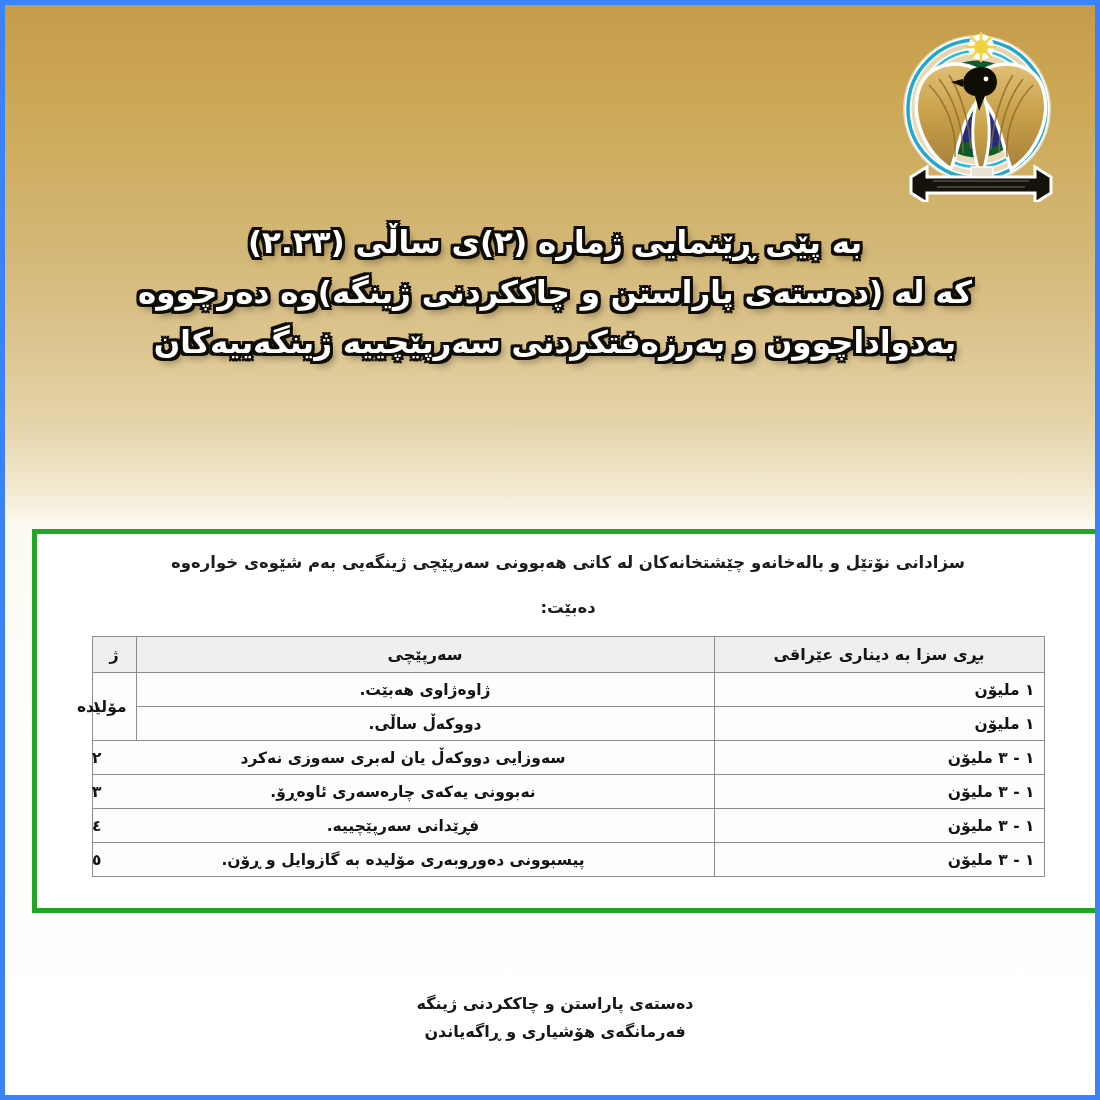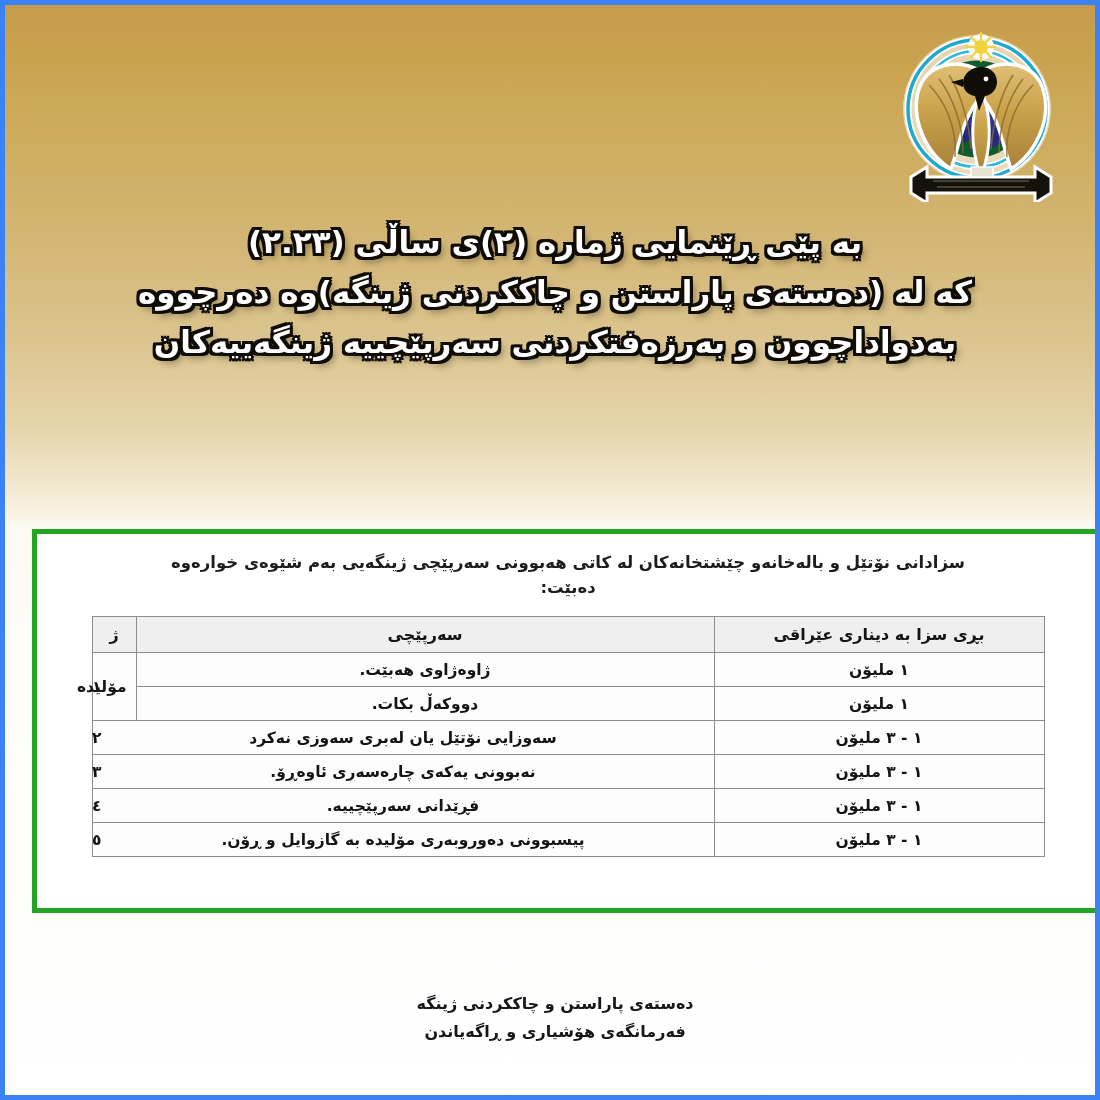--- a/index.html
+++ b/index.html
@@ -114,21 +114,21 @@
     line-height: 1.6;
     text-align: center;
     padding: 4px 6px 0 6px;
   }
   .intro-l2 {
     direction: rtl;
     font-size: 16.5px;
     font-weight: bold;
     color: #1d1d1d;
     text-align: center;
-    margin-top: 2px;
+    margin-top: 22px;
   }
 
   
   table.pen {
     direction: rtl;
     width: 952px;
     margin: 19px auto 0 auto;
     border-collapse: collapse;
     table-layout: fixed;
     font-size: 15.5px;
@@ -149,21 +149,21 @@
     font-size: 16px;
   }
   .col-num  { width: 44px;  text-align: center; }
   .col-viol { width: 578px; }
   .col-fine { width: 330px; text-align: center; }
 
   td.num  { text-align: center; background: #f3f3f3; }
   td.cat  { text-align: center; background: #fdfdfd; }
   td.sub  { text-align: center;   background: #fdfdfd; padding-left: 12px; }
   td.viol { text-align: center; background: #fdfdfd; }
-  td.fine { text-align: center;   background: #fdfdfd; padding-left: 14px; }
+  td.fine { text-align: right;   background: #fdfdfd; padding-left: 14px; }
 
   
   .footer {
     position: absolute;
     top: 985px;
     left: 0;
     width: 1100px;
     text-align: center;
     direction: rtl;
   }
@@ -294,26 +294,26 @@
       <tbody>
 
         <tr>
           <td class="fine">١ ملیۆن</td>
           <td class="sub" style="width:300px;border-left:1px solid #8d8d8d;">ژاوەژاوی هەبێت.</td>
           <td class="cat" rowspan="2" style="width:278px;">مۆلیدە</td>
           <td class="num" rowspan="2">١</td>
         </tr>
         <tr>
           <td class="fine">١ ملیۆن</td>
-          <td class="sub">دووکەڵ بکات.</td>
+          <td class="sub">دووکەڵ ساڵی.</td>
         </tr>
 
         <tr>
           <td class="fine">١ - ٣ ملیۆن</td>
-          <td class="viol" colspan="2">سەوزایی نۆتێل یان لەبری سەوزی نەکرد</td>
+          <td class="viol" colspan="2">سەوزایی دووکەڵ یان لەبری سەوزی نەکرد</td>
           <td class="num">٢</td>
         </tr>
 
         <tr>
           <td class="fine">١ - ٣ ملیۆن</td>
           <td class="viol" colspan="2">نەبوونی یەکەی چارەسەری ئاوەڕۆ.</td>
           <td class="num">٣</td>
         </tr>
 
         <tr>

